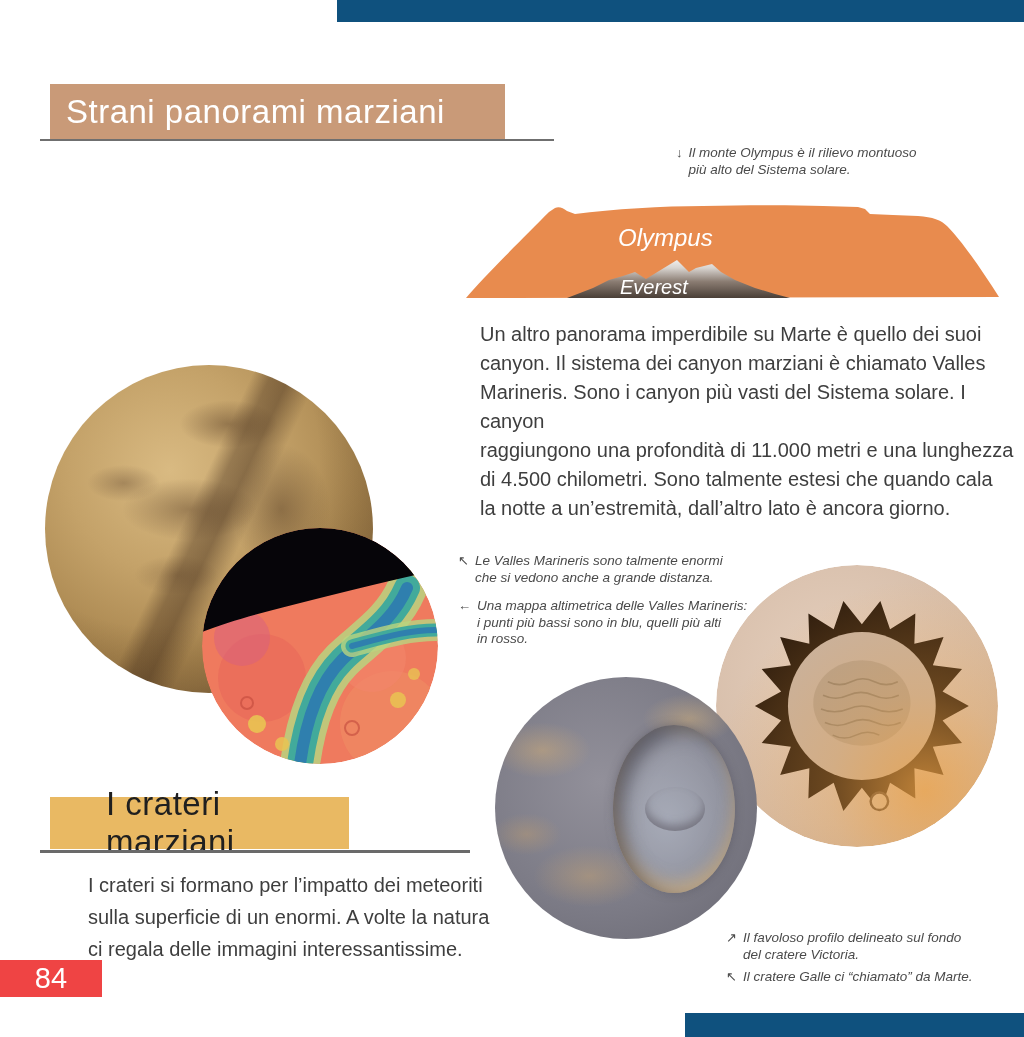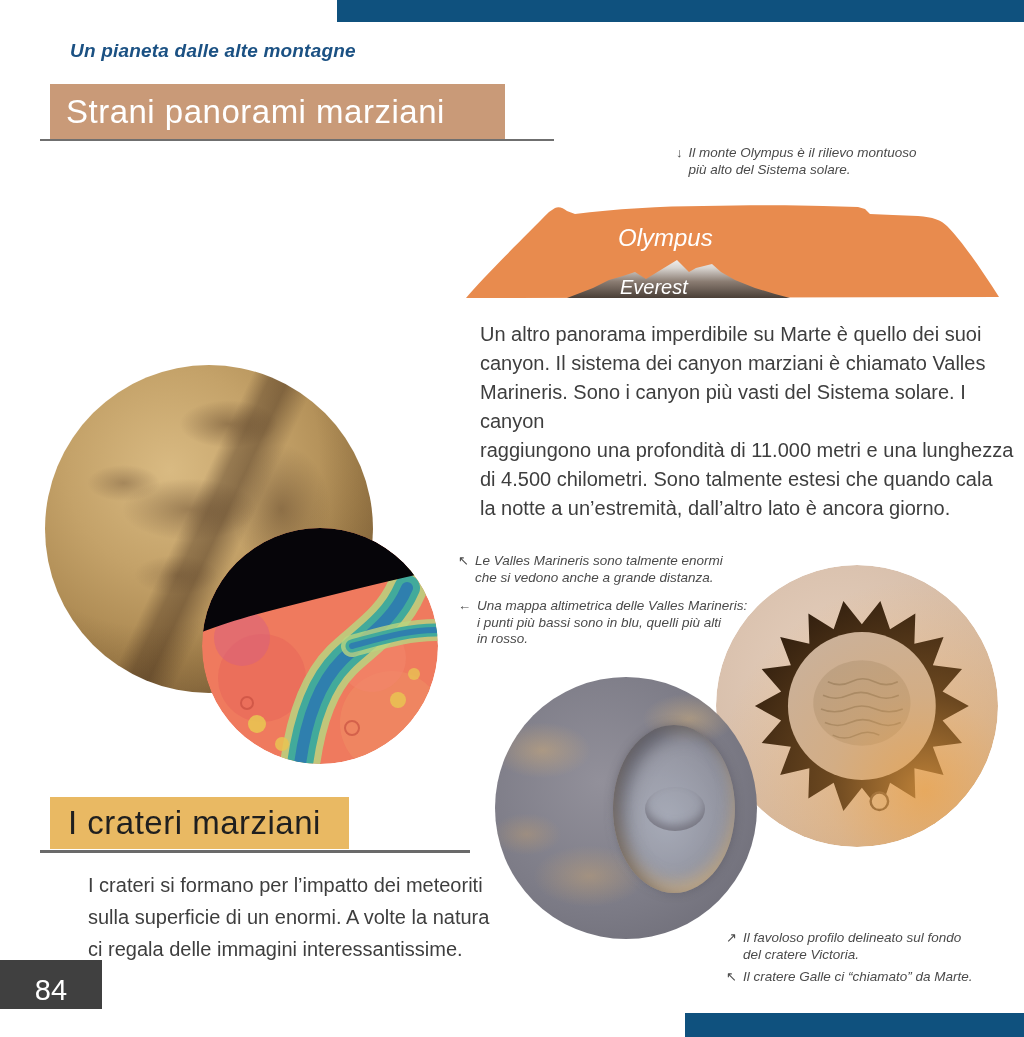--- a/index.html
+++ b/index.html
@@ -11,21 +11,21 @@
   .bottombar{position:absolute;left:685px;top:1013px;width:339px;height:24px;background:#0f517e;}
 
   
   .kicker{position:absolute;left:70px;top:40px;font-size:19px;font-style:italic;font-weight:700;color:#1b5183;letter-spacing:.2px;}
 
   
   .banner1{position:absolute;left:50px;top:84px;width:455px;height:56px;background:#c99a78;display:flex;align-items:center;}
   .banner1 span{color:#ffffff;font-size:33px;font-weight:400;padding-left:16px;letter-spacing:.5px;}
   .rule1{position:absolute;left:40px;top:139px;width:514px;height:2px;background:#6f6f6f;}
   .banner2{position:absolute;left:50px;top:797px;width:299px;height:52px;background:#e9b963;display:flex;align-items:center;}
-  .banner2 span{color:#1f1f1f;font-size:33px;font-weight:400;padding-left:18px;letter-spacing:.5px;}
+  .banner2 span{color:#1f1f1f;font-size:33px;font-weight:400;padding-left:56px;letter-spacing:.5px;}
   .rule2{position:absolute;left:40px;top:850px;width:430px;height:3px;background:#6a6a6a;}
 
   
   .body-text{position:absolute;color:#3e3e3e;font-size:20px;line-height:29px;white-space:pre-line;}
   .p1{left:88px;top:163px;}
   .p2{left:480px;top:320px;}
   .p3{left:88px;top:869px;line-height:32px;}
 
   
   .caption{position:absolute;display:flex;gap:6px;color:#4a4a4a;font-size:13.5px;font-style:italic;line-height:16.5px;}
@@ -65,31 +65,30 @@
       radial-gradient(ellipse 66px 36px at 74% 16%, rgba(212,178,126,.50), rgba(0,0,0,0) 70%),
       radial-gradient(ellipse 50px 30px at 12% 60%, rgba(196,160,112,.40), rgba(0,0,0,0) 70%),
       radial-gradient(circle at 40% 40%, #92909a 0%, #7d7c87 55%, #686771 100%);
   }
   .galle-bowl{position:absolute;left:118px;top:48px;width:122px;height:168px;border-radius:50%;
     background:rgba(168,174,186,.45);
     box-shadow: inset 10px 8px 18px rgba(48,46,54,.55), inset 0 -10px 16px rgba(232,188,118,.55), 0 0 10px rgba(60,58,66,.35);}
   .galle-smile{position:absolute;left:150px;top:110px;width:60px;height:44px;border-radius:50%;
     box-shadow: inset 0 -6px 8px rgba(90,86,96,.55);}
 
-  .pagenum{position:absolute;left:0;top:960px;width:102px;height:37px;background:#404040;color:#ffffff;
-    font-size:29px;display:flex;align-items:center;justify-content:center;padding-top:12px;}
+  .pagenum{position:absolute;left:0;top:960px;width:102px;height:37px;background:#ef4444;color:#ffffff;
+    font-size:29px;display:flex;align-items:center;justify-content:center;padding-top:0;}
 </style>
 </head>
 <body>
 
 <div class="page">
 
   <div class="topbar"></div>
 
-  <div class="kicker">Un pianeta dalle alte montagne</div>
 
   <div class="banner1">
     <span>Strani panorami marziani</span>
   </div>
   <div class="rule1"></div>
 
 
   <div class="caption cap-olympus">
     <span class="arrow">↓</span>
     <span class="ctext">Il monte Olympus è il rilievo montuoso

